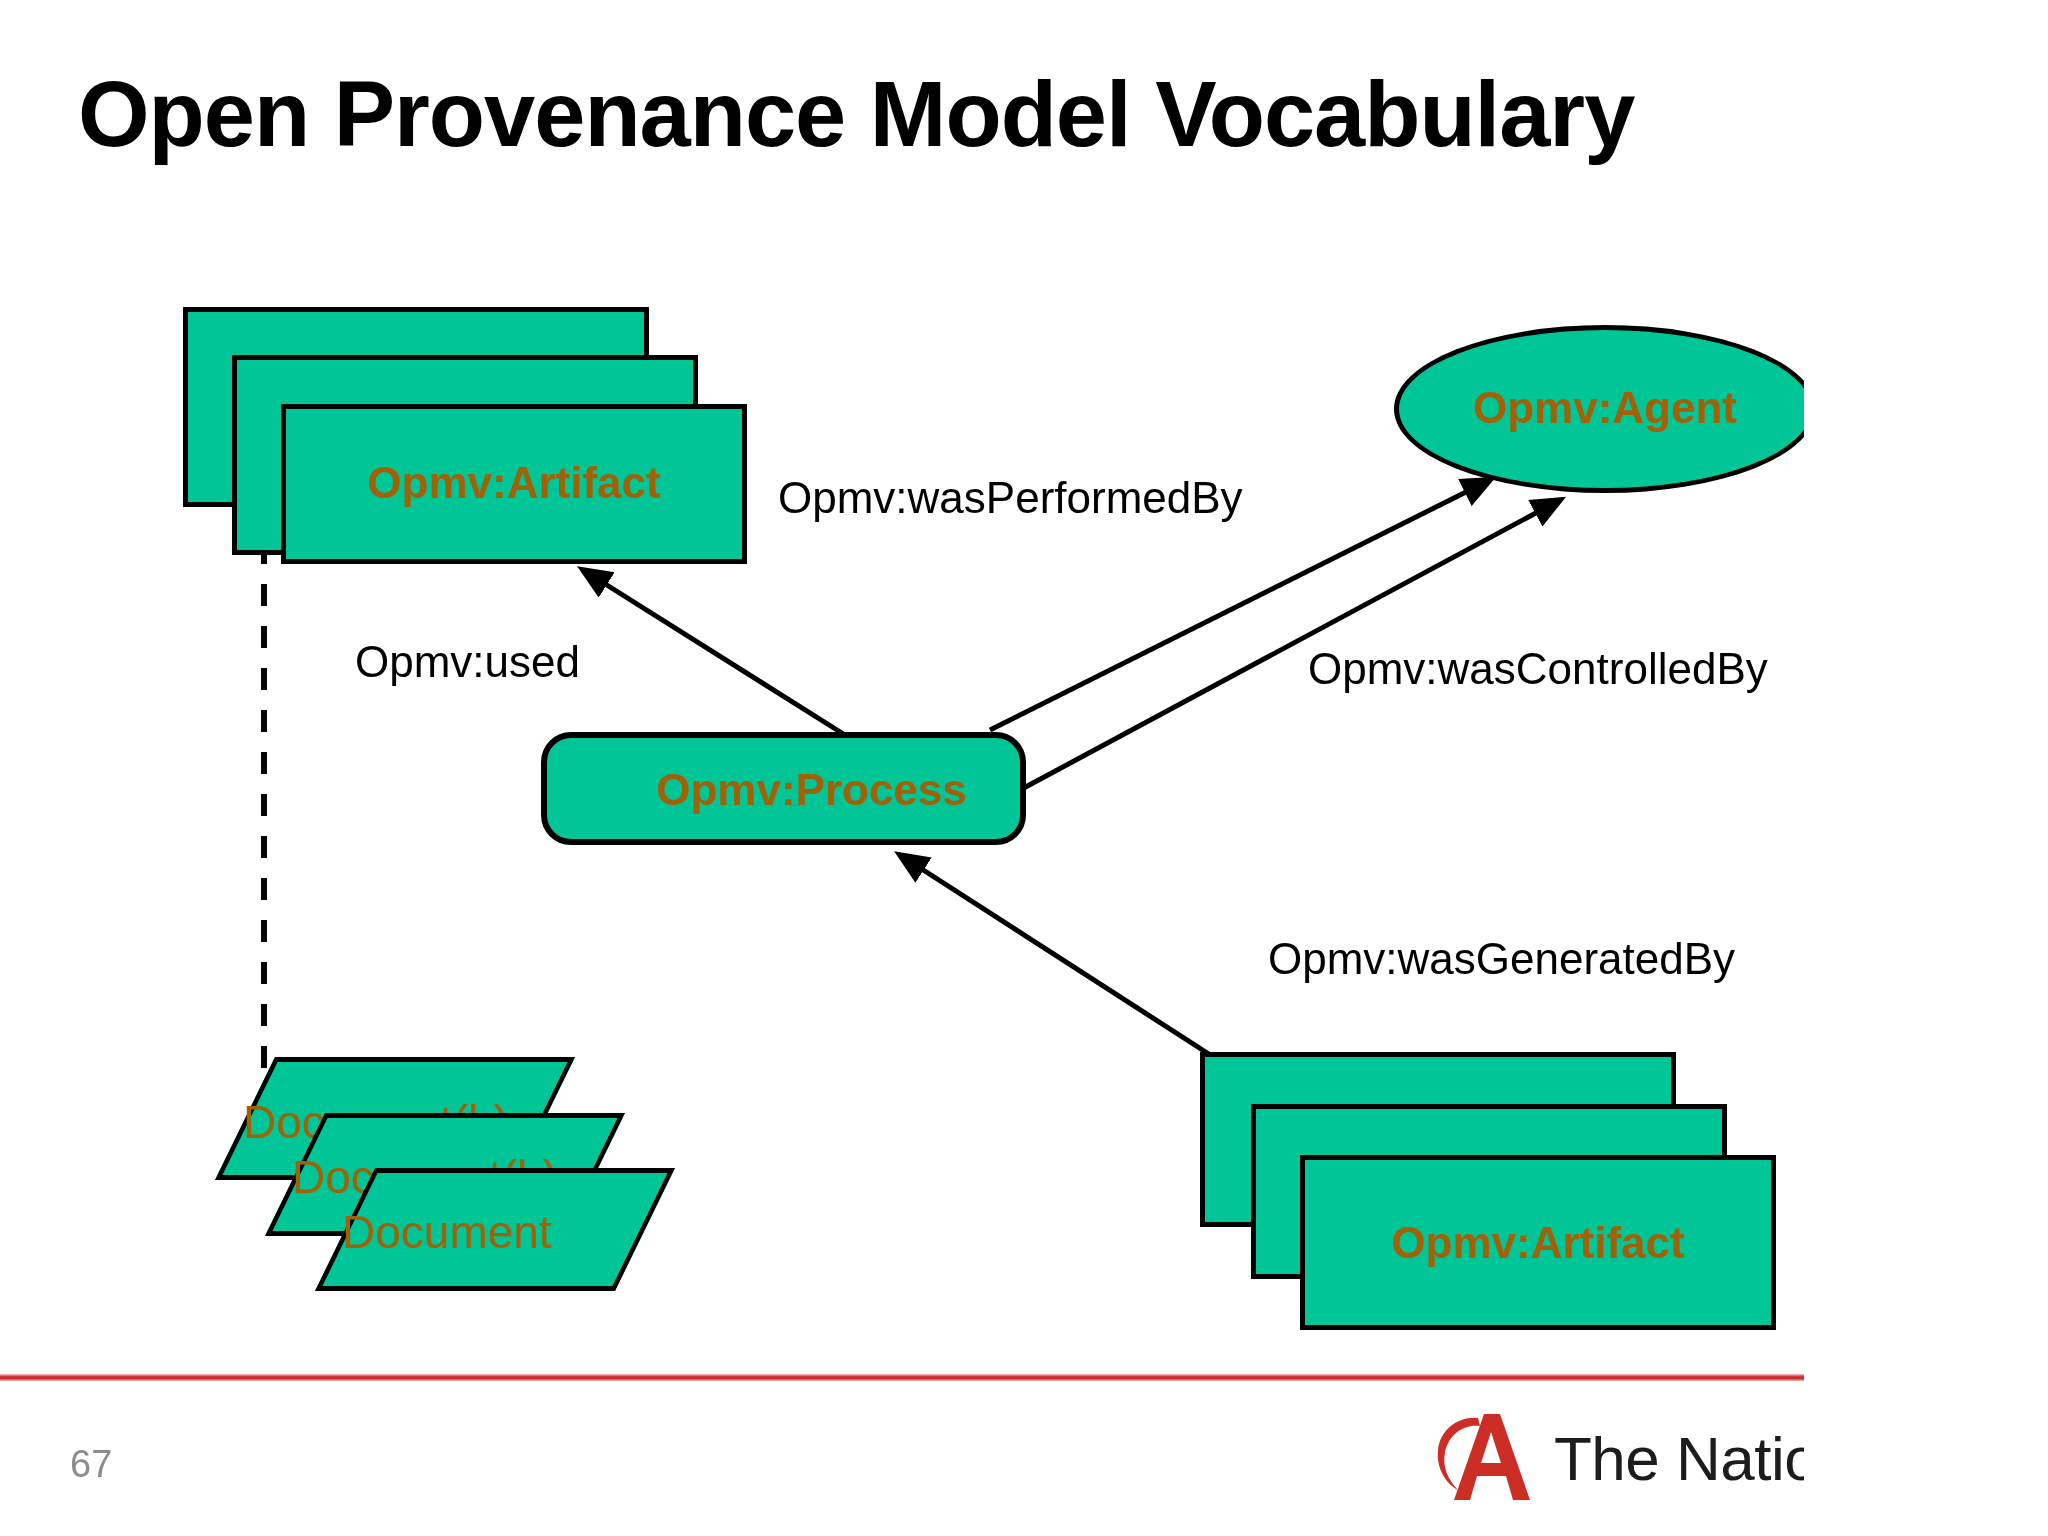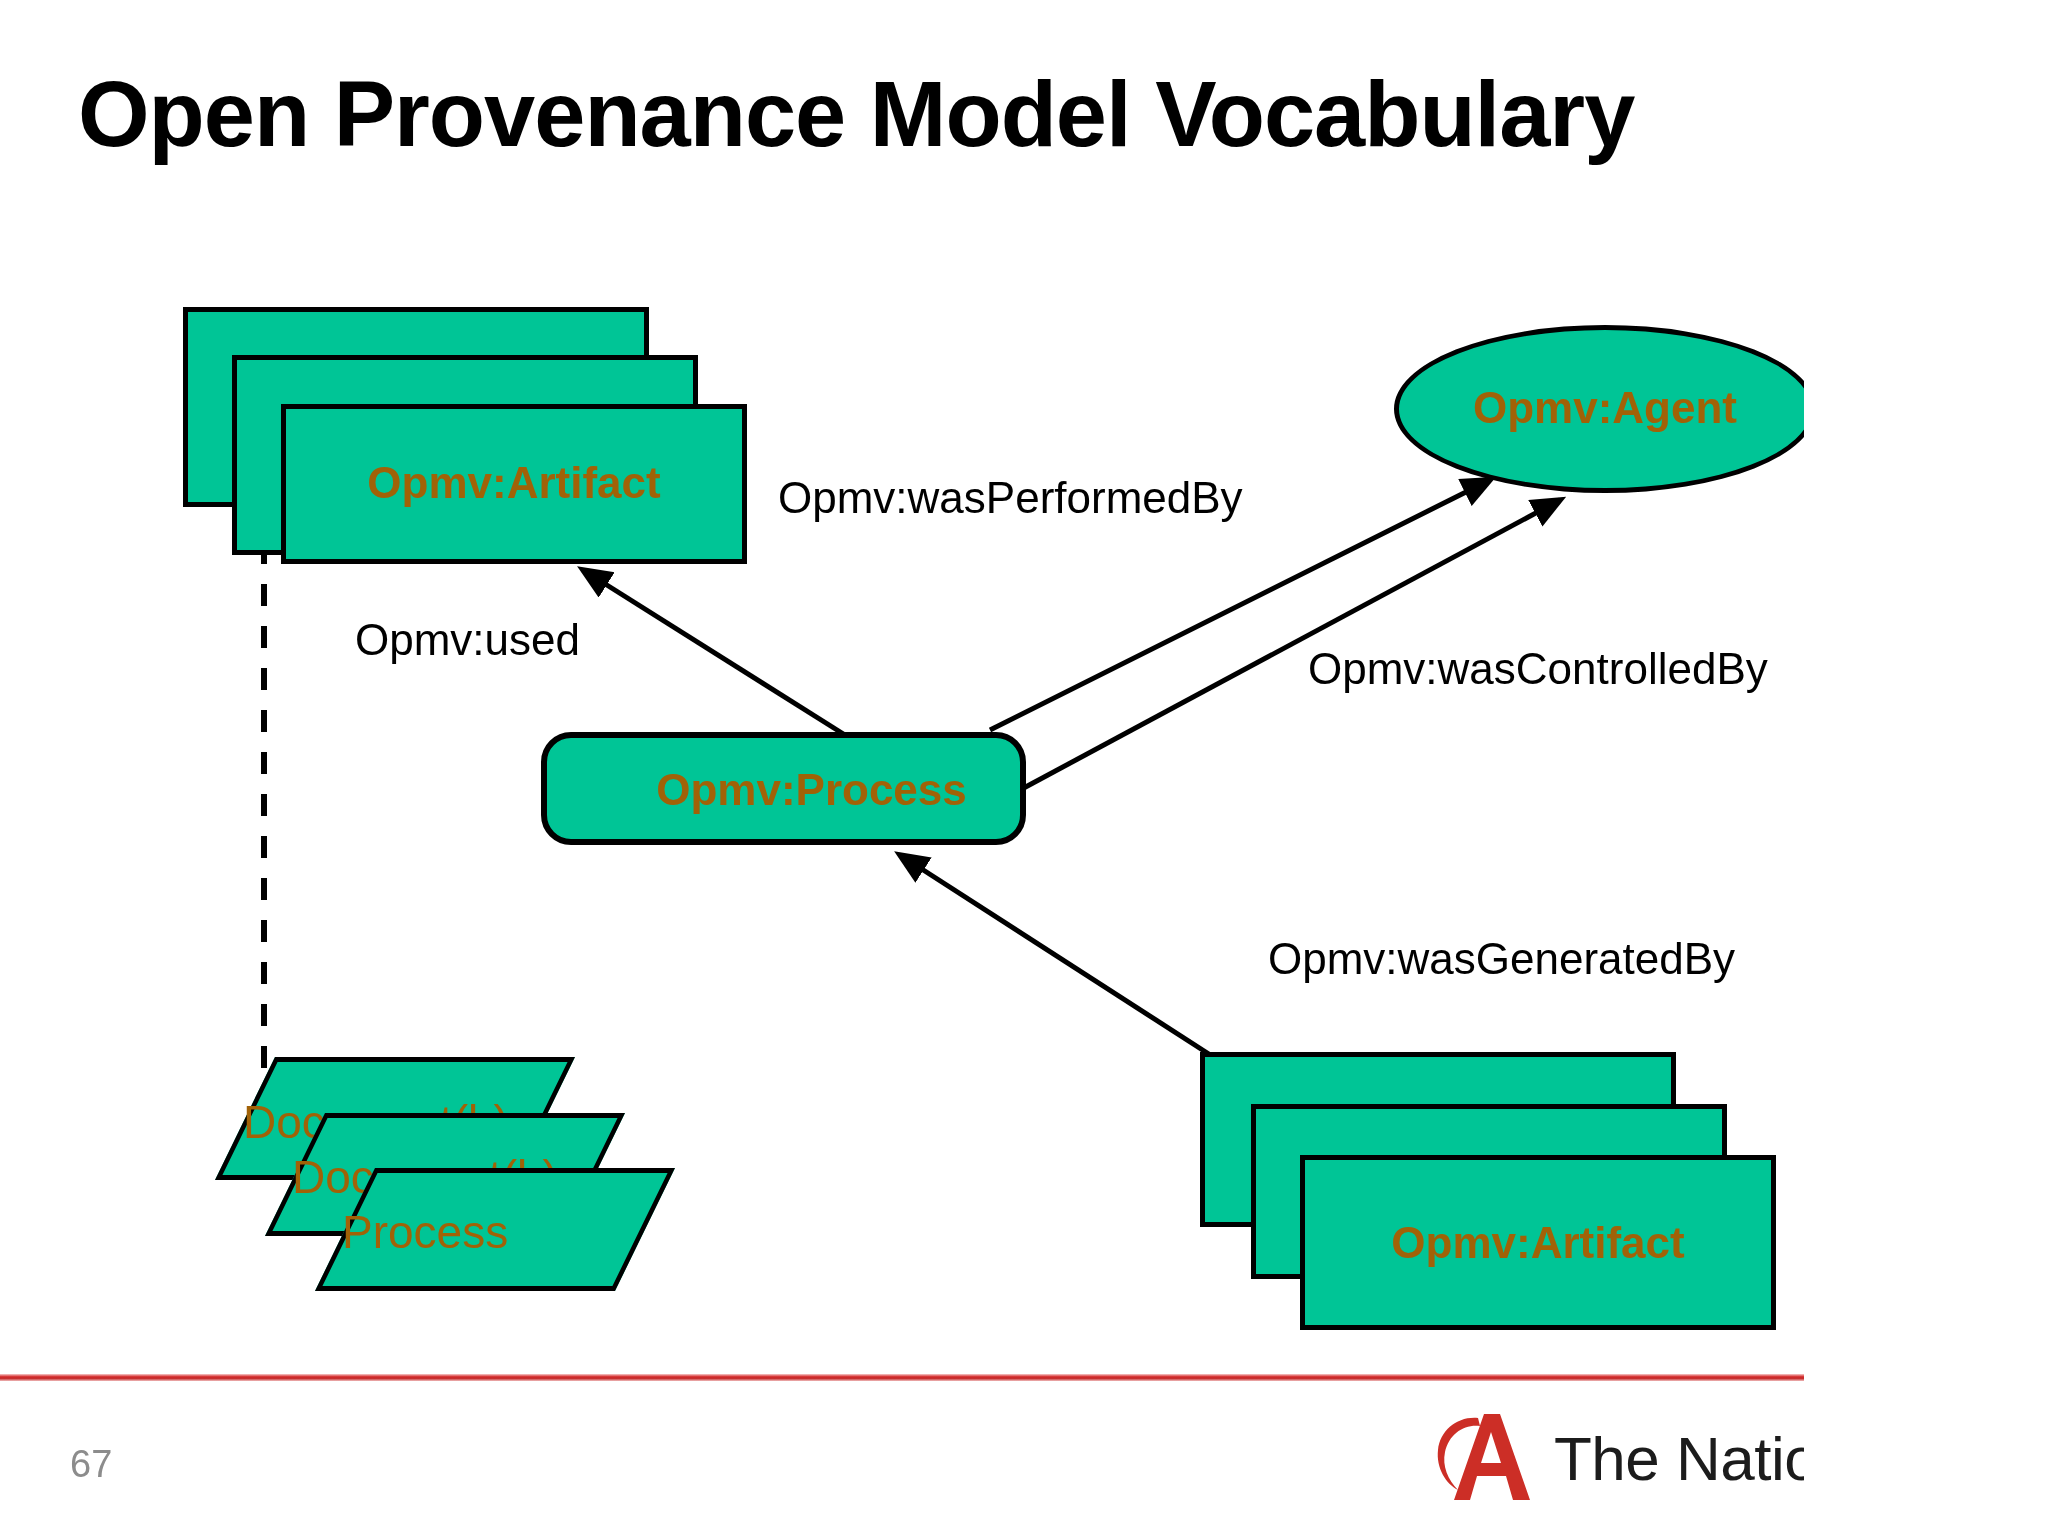--- a/index.html
+++ b/index.html
@@ -158,28 +158,28 @@
   <div class="round-node" style="left:541px; top:732px; width:485px; height:113px;"></div>
   <div class="node-label" style="left:541px; top:765px; width:485px;margin-left:28px;">Opmv:Process</div>
 
   <div class="para-node" style="left:245px; top:1057px; width:300px; height:123px;"></div>
   <div class="node-label plain" style="left:243px; top:1095px; width:300px; text-align:left;">Document(b)</div>
 
   <div class="para-node" style="left:295px; top:1113px; width:300px; height:123px;"></div>
   <div class="node-label plain" style="left:292px; top:1150px; width:300px; text-align:left;">Document(b)</div>
 
   <div class="para-node" style="left:345px; top:1168px; width:300px; height:123px;"></div>
-  <div class="node-label plain" style="left:342px; top:1205px; width:300px; text-align:left;">Process</div>
+  <div class="node-label plain" style="left:342px; top:1205px; width:300px; text-align:left;">Document</div>
 
   <div class="rect-node" style="left:1200px; top:1052px; width:476px; height:175px;"></div>
   <div class="rect-node" style="left:1251px; top:1104px; width:476px; height:175px;"></div>
   <div class="rect-node" style="left:1300px; top:1155px; width:476px; height:175px;"></div>
   <div class="node-label" style="left:1300px; top:1218px; width:476px;">Opmv:Artifact</div>
 
-  <div class="edge-label" style="left:355px; top:615px;">Opmv:used</div>
+  <div class="edge-label" style="left:355px; top:637px;">Opmv:used</div>
   <div class="edge-label" style="left:778px; top:473px;text-align:right;">Opmv:wasPerformedBy</div>
   <div class="edge-label" style="left:1308px; top:644px;">Opmv:wasControlledBy</div>
   <div class="edge-label" style="left:1268px; top:934px;">Opmv:wasGeneratedBy</div>
 
   <div id="footer-rule"></div>
   <div id="page-number">67</div>
 
   <div id="logo">
     <svg width="112" height="104" viewBox="0 0 112 104" xmlns="http://www.w3.org/2000/svg">
       <path d="M52 8 L22 94 L38 94 L45 70 L74 70 L81 94 L98 94 L68 8 Z

